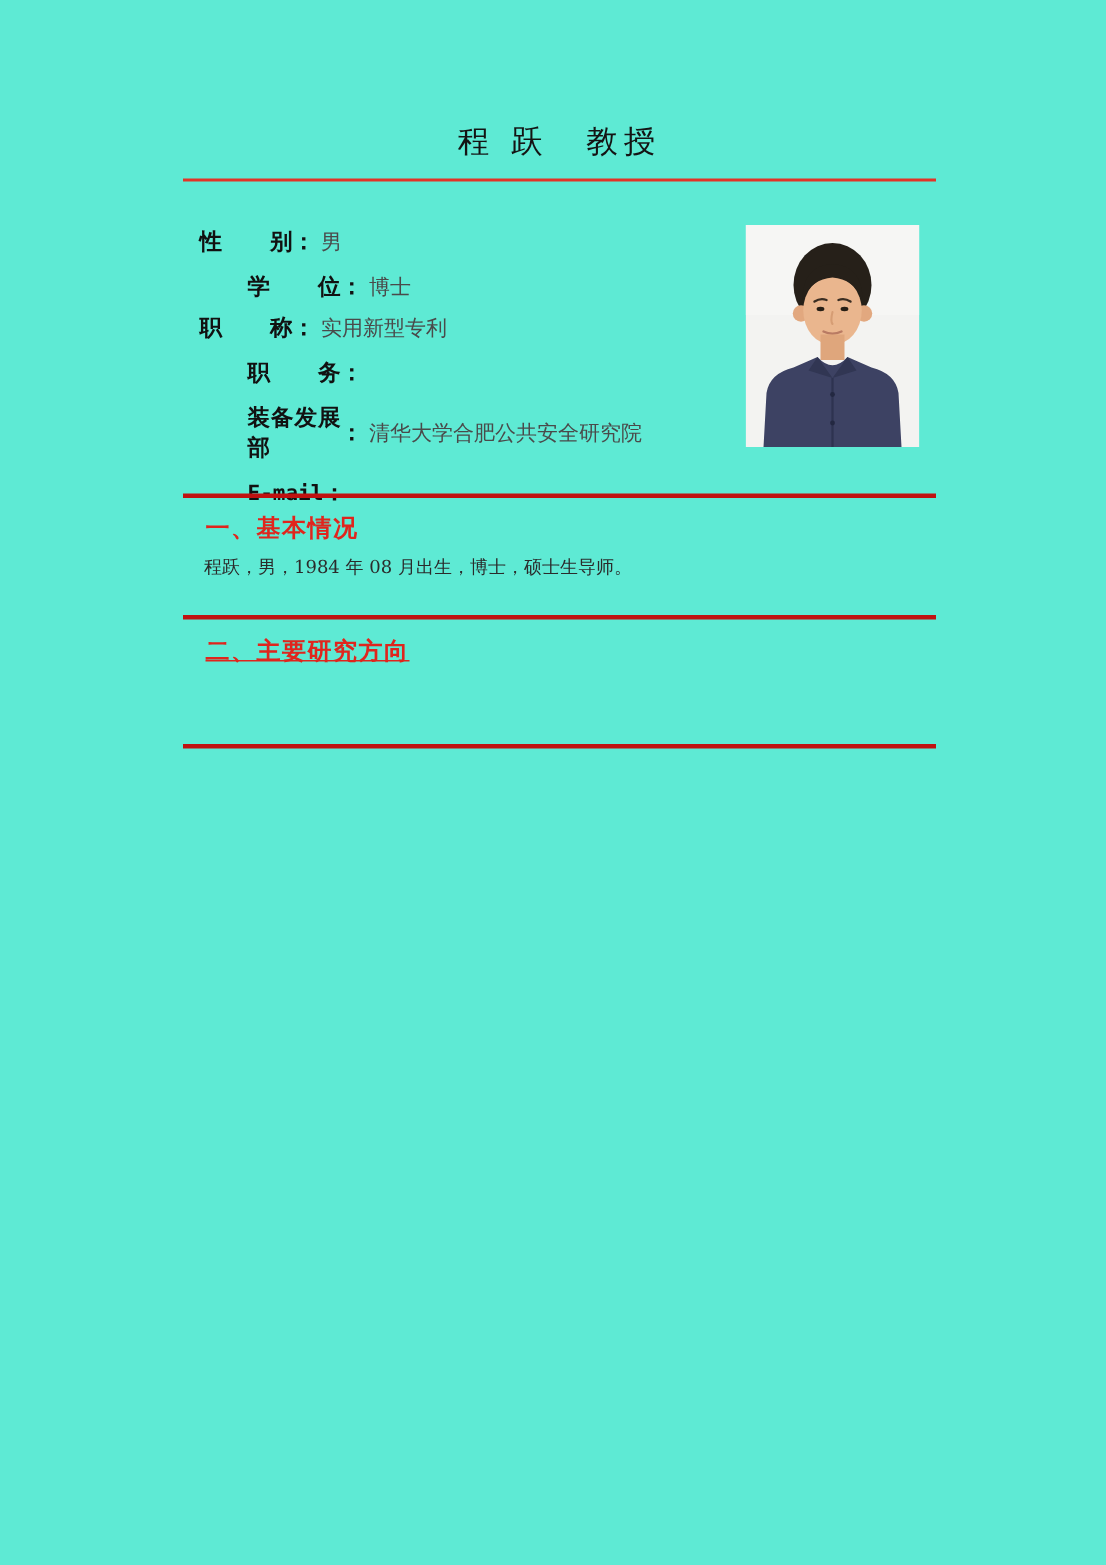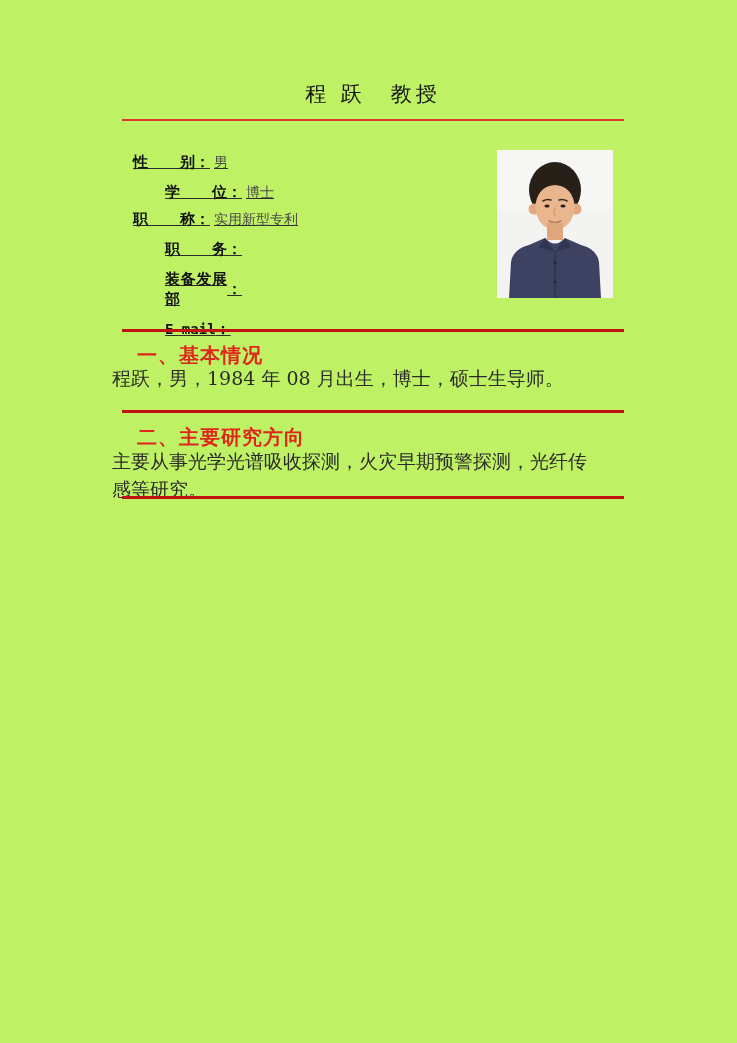--- a/index.html
+++ b/index.html
@@ -1,36 +1,36 @@
 <!DOCTYPE html>
 <html><head>
 <meta charset="utf-8">
 <style>
   html,body{margin:0;padding:0;}
   body{
     width:737px;height:1043px;background:#ffffff;
     font-family:"DejaVu Serif","Liberation Serif",serif;
     color:#2b2b2b;overflow:hidden;
   }
-  .page{position:relative;width:737px;height:1043px;background:#bef264;}
+  .page{position:relative;width:737px;height:1043px;background:#5eead4;}
 
   
   .doc-title{
     position:absolute;left:122px;top:80px;width:502px;
     text-align:center;font-size:21px;letter-spacing:4px;
     color:#141414;font-weight:500;
   }
   .title-rule{
     position:absolute;left:122px;top:119px;width:502px;height:2px;
     background:#e23428;
   }
 
   
   .profile{position:absolute;left:133px;top:152px;width:360px;}
-  .field-row{display:flex;align-items:center;line-height:20px;margin-bottom:7px;text-decoration:underline;}
+  .field-row{display:flex;align-items:center;line-height:20px;margin-bottom:7px;}
   .field-row.gap{margin-top:10px;margin-left:32px;}
   .field-label{
     display:inline-block;width:62px;
     font-family:"Liberation Sans","DejaVu Sans",sans-serif;
     font-weight:700;font-size:15px;color:#111;
     text-align:justify;text-align-last:justify;
   }
   .field-label.latin{
     width:auto;
     font-family:"DejaVu Sans Mono","Liberation Mono",monospace;
@@ -51,28 +51,28 @@
   
   .section-divider{
     position:absolute;left:122px;width:502px;height:3px;background:#c01210;
   }
   .divider-1{top:329px;}
   .divider-2{top:410px;}
   .divider-3{top:496px;}
   .section-heading{
     position:absolute;left:137px;width:480px;
     font-family:"Liberation Sans","DejaVu Sans",sans-serif;
-    font-weight:700;font-size:20px;color:#e0251d;letter-spacing:1px;
+    font-weight:700;font-size:16px;color:#e0251d;letter-spacing:1px;
   }
   .heading-1{top:342px;}
-  .heading-2{top:424px;}
+  .heading-2{top:424px;text-decoration:underline;}
   .heading-3{top:507px;}
   .section-body{
-    position:absolute;left:112px;width:492px;
-    font-size:19px;color:#2b2b2b;line-height:28px;
+    position:absolute;left:136px;width:492px;
+    font-size:12px;color:#2b2b2b;line-height:28px;
   }
   .body-1{top:364px;}
   .body-2{top:447px;}
   .body-3{top:528px;text-align:justify;text-indent:2em;}
 </style>
 </head>
 <body>
 
 <div class="page">
 
@@ -101,20 +101,21 @@
 
     <div class="field-row gap">
       <span class="field-label">职务</span>
         <span class="field-colon">：</span>
       <span class="field-value"></span>
     </div>
 
     <div class="field-row gap">
       <span class="field-label">装备发展部</span>
         <span class="field-colon">：</span>
+      <span class="field-value">清华大学合肥公共安全研究院</span>
     </div>
 
     <div class="field-row gap">
       <span class="field-label latin">E-mail</span>
         <span class="field-colon">：</span>
     </div>
 
   </div>
 
   <div class="portrait">
@@ -153,17 +154,16 @@
       <circle cx="58" cy="132" r="1.6" fill="#232841"></circle>
     </svg>
   </div>
 
   <div class="section-divider divider-1"></div>
   <div class="section-heading heading-1">一、基本情况</div>
   <div class="section-body body-1">程跃，男，1984 年 08 月出生，博士，硕士生导师。</div>
 
   <div class="section-divider divider-2"></div>
   <div class="section-heading heading-2">二、主要研究方向</div>
-  <div class="section-body body-2">主要从事光学光谱吸收探测，火灾早期预警探测，光纤传感等研究。</div>
 
   <div class="section-divider divider-3"></div>
 
 </div>
 
 </body></html>

